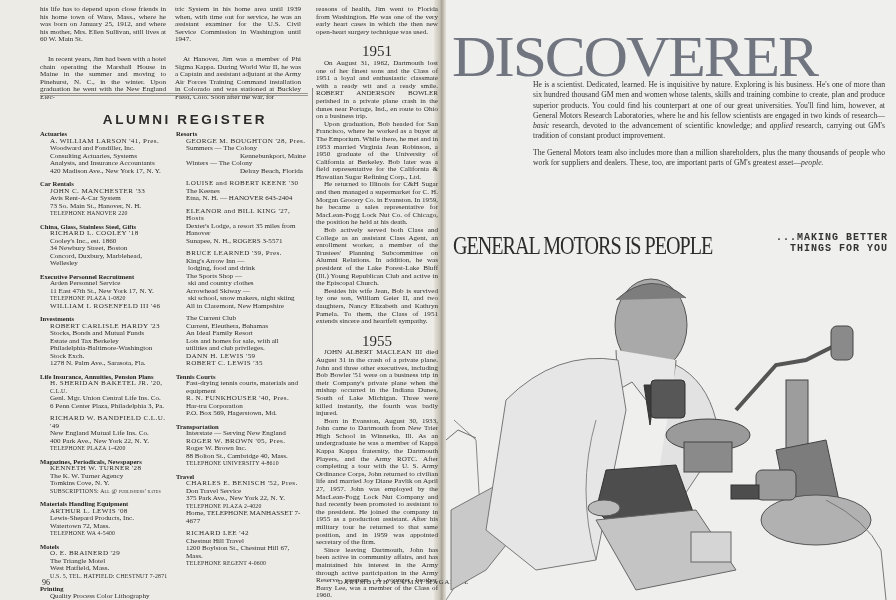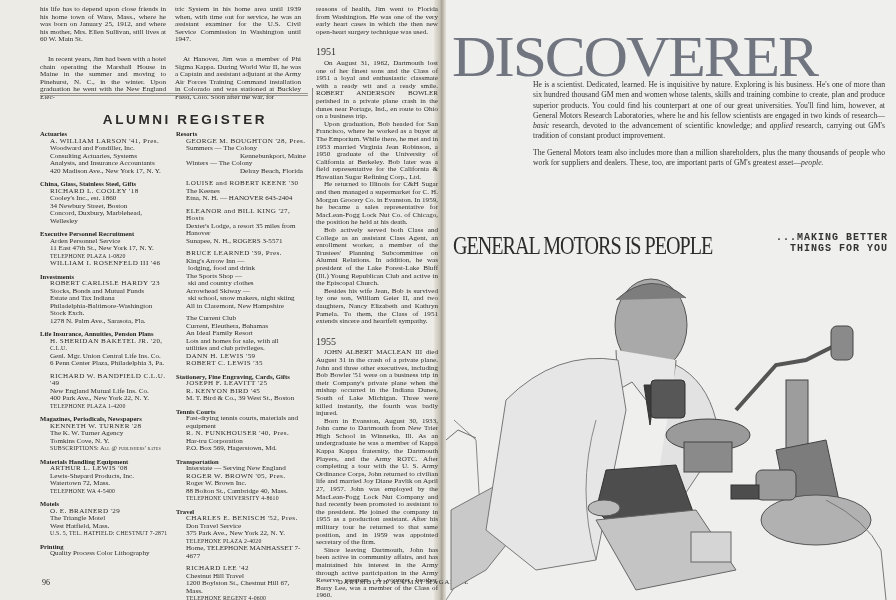--- a/index.html
+++ b/index.html
@@ -31,21 +31,21 @@
   .entry.sub { padding-left:12px; }
   .entry.sub2 { padding-left:64px; }
   .gap { height:5px; }
 
   .page-num { position:absolute; left:42px; top:578px; font-size:8px; }
   .mag-foot { position:absolute; left:338px; top:578px; font-size:6.6px; letter-spacing:1px; }
 
   .obit-col { position:absolute; left:316px; top:6px; width:122px; }
   .obit-col p { text-indent:8px; }
   .obit-col p.noind { text-indent:0; }
-  .year { text-align:left; font-size:10px; margin:12px 0 4px 0; color:#2f2f2f; }
+  .year { text-align:center; font-size:15px; margin:12px 0 4px 0; color:#2f2f2f; }
   .vrule { position:absolute; left:312px; top:88px; width:1px; height:482px; background:#888; }
 
   
   .disc { position:absolute; left:452px; top:24px; font-family:"Liberation Serif", serif;
     font-size:57px; letter-spacing:-2px; color:#707580; transform:scaleX(1.08); transform-origin:left top; font-weight:normal; }
   .ad-copy { position:absolute; left:533px; top:80px; width:352px; font-size:7.7px; line-height:10.3px; text-align:justify; color:#333; }
   .ad-copy p + p { margin-top:6px; }
   .gm-head { position:absolute; left:453px; top:232px; font-family:"Liberation Serif", serif; font-size:24.5px;
     color:#2c2c2c; letter-spacing:-1.2px; transform:scaleX(0.82); transform-origin:left top; white-space:nowrap; }
   .gm-tag { position:absolute; left:760px; top:233px; width:128px; text-align:right; font-family:Liberation Mono, monospace;
@@ -75,39 +75,46 @@
 <div class="reg-col" id="regcol1" style="left:40px;">
     <div class="cat">
       <div class="cat-head">Actuaries</div>
       <div class="entry"><span class="nm">A. WILLIAM LARSON '41, Pres.</span></div>
       <div class="entry"><span>Woodward and Fondiller, Inc.</span></div>
       <div class="entry"><span>Consulting Actuaries, Systems</span></div>
       <div class="entry"><span>Analysts, and Insurance Accountants</span></div>
       <div class="entry"><span>420 Madison Ave., New York 17, N. Y.</span></div>
     </div>
     <div class="cat">
+      <div class="cat-head">Car Rentals</div>
+      <div class="entry"><span class="nm">JOHN C. MANCHESTER '33</span></div>
+      <div class="entry"><span>Avis Rent-A-Car System</span></div>
+      <div class="entry"><span>73 So. Main St., Hanover, N. H.</span></div>
+      <div class="entry"><span class="sc">TELEPHONE HANOVER 220</span></div>
+    </div>
+    <div class="cat">
       <div class="cat-head">China, Glass, Stainless Steel, Gifts</div>
       <div class="entry"><span class="nm">RICHARD L. COOLEY '18</span></div>
       <div class="entry"><span>Cooley's Inc., est. 1860</span></div>
       <div class="entry"><span>34 Newbury Street, Boston</span></div>
       <div class="entry"><span>Concord, Duxbury, Marblehead,</span></div>
       <div class="entry"><span>Wellesley</span></div>
     </div>
     <div class="cat">
       <div class="cat-head">Executive Personnel Recruitment</div>
       <div class="entry"><span>Arden Personnel Service</span></div>
       <div class="entry"><span>11 East 47th St., New York 17, N. Y.</span></div>
       <div class="entry"><span class="sc">TELEPHONE PLAZA 1-0820</span></div>
       <div class="entry"><span class="nm">WILLIAM I. ROSENFELD III '46</span></div>
     </div>
     <div class="cat">
       <div class="cat-head">Investments</div>
       <div class="entry"><span class="nm">ROBERT CARLISLE HARDY '23</span></div>
       <div class="entry"><span>Stocks, Bonds and Mutual Funds</span></div>
-      <div class="entry"><span>Estate and Tax Indiana</span></div>
+      <div class="entry"><span>Estate and Tax Berkeley</span></div>
       <div class="entry"><span>Philadelphia-Baltimore-Washington</span></div>
       <div class="entry"><span>Stock Exch.</span></div>
       <div class="entry"><span>1278 N. Palm Ave., Sarasota, Fla.</span></div>
     </div>
     <div class="cat">
       <div class="cat-head">Life Insurance, Annuities, Pension Plans</div>
       <div class="entry"><span class="nm">H. SHERIDAN BAKETEL JR. '20,</span></div>
       <div class="entry"><span class="sc">C.L.U.</span></div>
       <div class="entry"><span>Genl. Mgr. Union Central Life Ins. Co.</span></div>
       <div class="entry"><span>6 Penn Center Plaza, Philadelphia 3, Pa.</span></div>
@@ -170,26 +177,20 @@
       <div class="entry sub"><span>ski school, snow makers, night skiing</span></div>
       <div class="entry"><span>All in Claremont, New Hampshire</span></div>
       <div class="gap"></div>
       <div class="entry"><span>The Current Club</span></div>
       <div class="entry"><span>Current, Eleuthera, Bahamas</span></div>
       <div class="entry"><span>An Ideal Family Resort</span></div>
       <div class="entry"><span>Lots and homes for sale, with all</span></div>
       <div class="entry"><span>utilities and club privileges.</span></div>
       <div class="entry"><span class="nm">DANN H. LEWIS '59</span></div>
       <div class="entry"><span class="nm">ROBERT C. LEWIS '35</span></div>
-    </div>
-    <div class="cat">
-      <div class="cat-head">Stationery, Fine Engraving, Cards, Gifts</div>
-      <div class="entry"><span class="nm">JOSEPH F. LEAVITT '25</span></div>
-      <div class="entry"><span class="nm">R. KENYON BIRD '45</span></div>
-      <div class="entry"><span>M. T. Bird &amp; Co., 39 West St., Boston</span></div>
     </div>
     <div class="cat">
       <div class="cat-head">Tennis Courts</div>
       <div class="entry"><span>Fast-drying tennis courts, materials and</span></div>
       <div class="entry"><span>equipment</span></div>
       <div class="entry"><span class="nm">R. N. FUNKHOUSER '40, Pres.</span></div>
       <div class="entry"><span>Har-tru Corporation</span></div>
       <div class="entry"><span>P.O. Box 569, Hagerstown, Md.</span></div>
     </div>
     <div class="cat">

